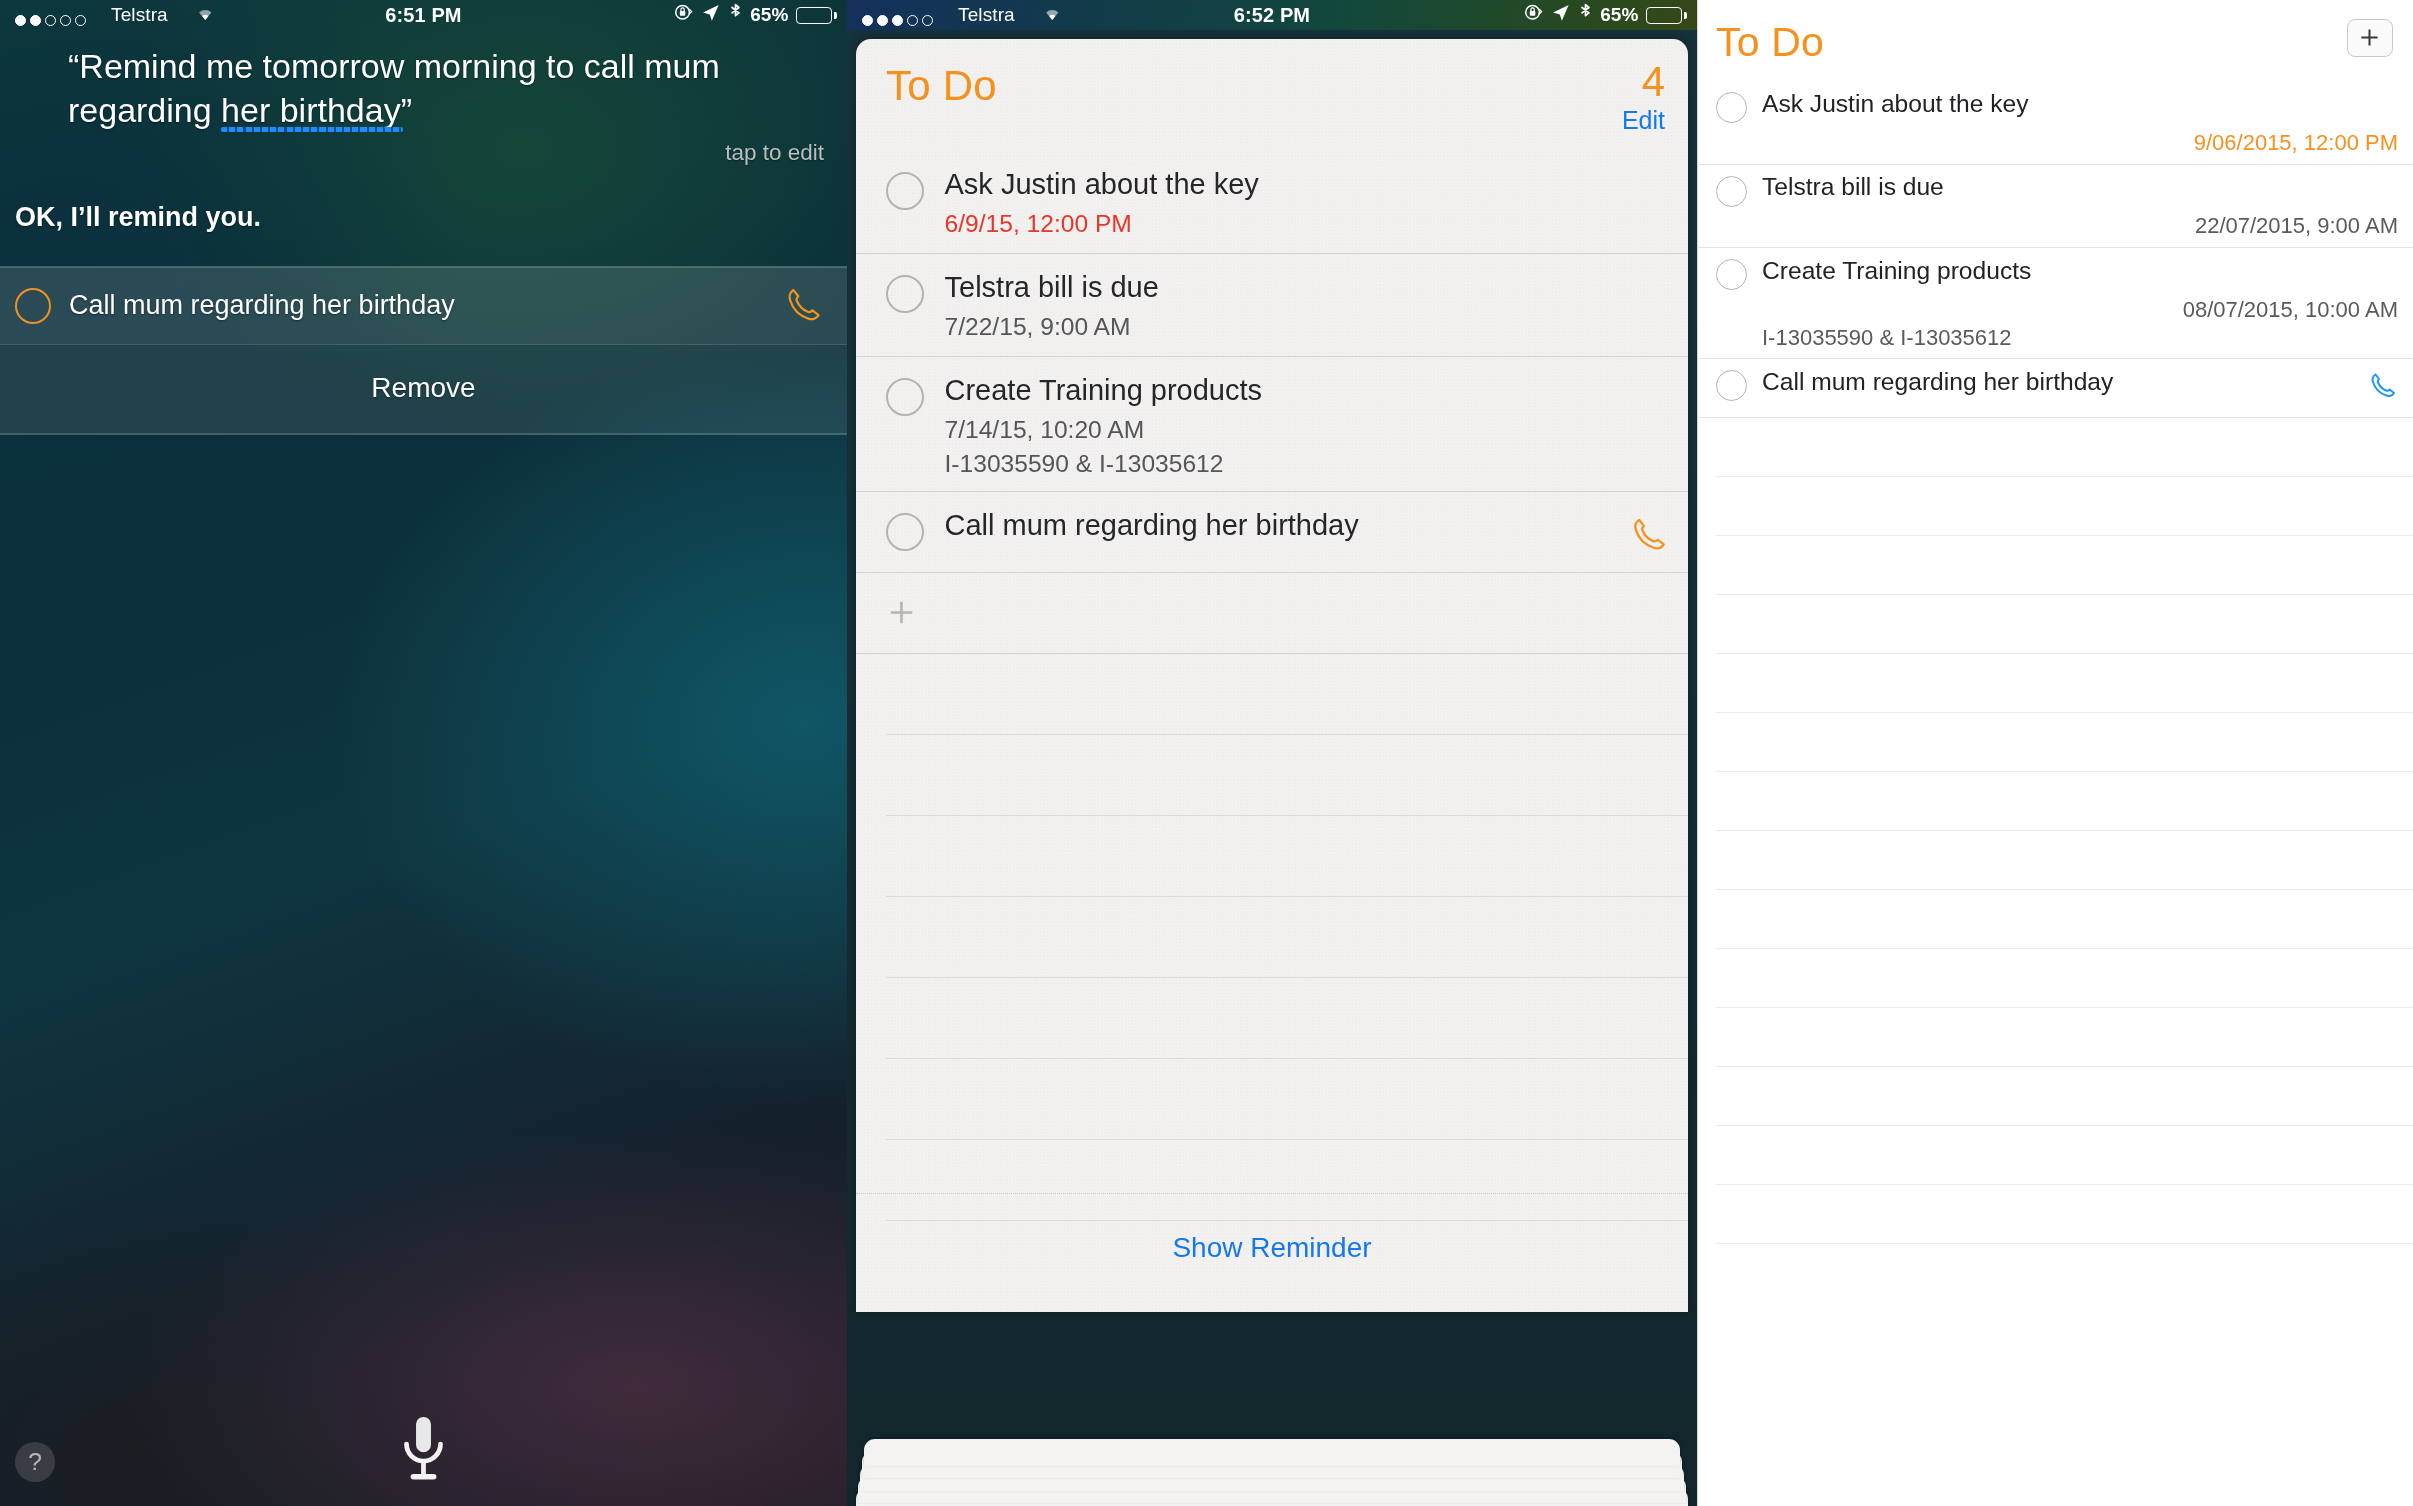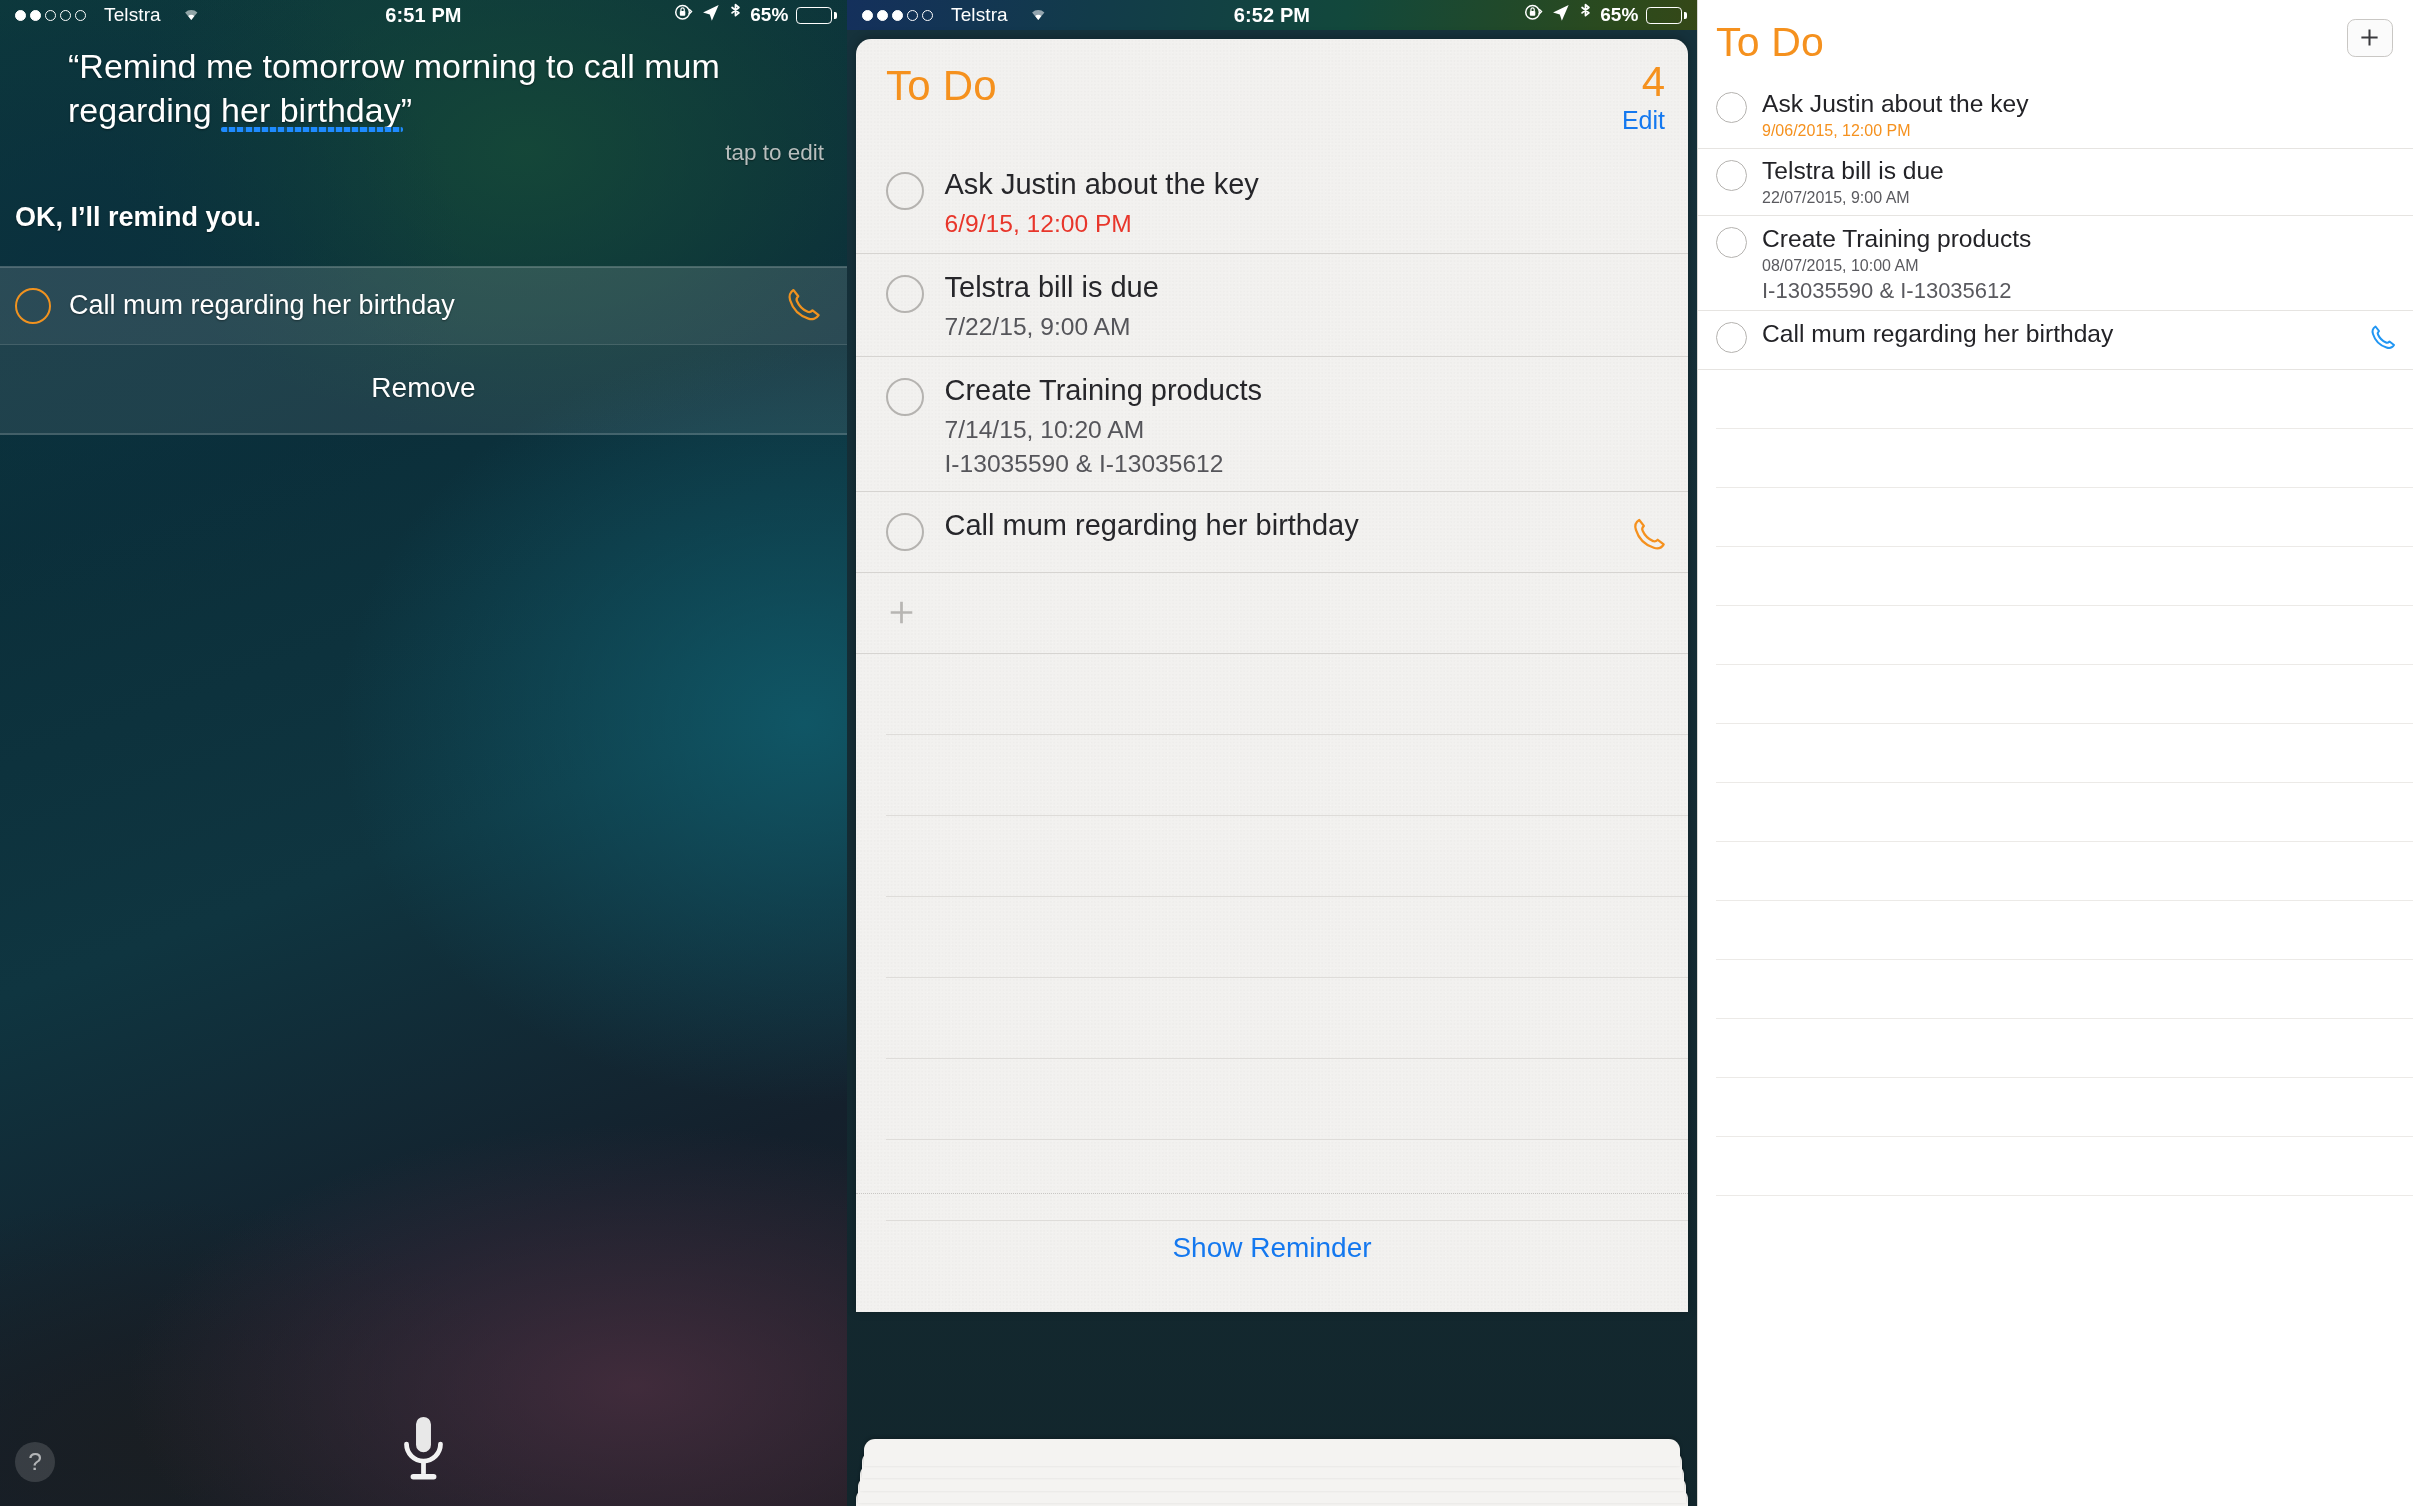--- a/index.html
+++ b/index.html
@@ -24,21 +24,21 @@
       radial-gradient(ellipse 819px 423px at 75% 92%, rgba(78,48,66,.75) 0%, rgba(78,48,66,0) 62%),
       radial-gradient(ellipse 614px 382px at 18% 96%, rgba(26,30,34,.9) 0%, rgba(26,30,34,0) 65%),
       linear-gradient(160deg,#0d3a3c 0%,#0b2f3a 30%,#0f3540 55%,#14202c 78%,#1b1b22 100%);
   }
   .status-bar{
     position:relative; z-index:5;
     height:30px; display:flex; align-items:center;
     padding:0 15px; color:#fff;
     font-size:19px; letter-spacing:0.1px;
   }
-  .sb-left{ display:flex; align-items:center; gap:15px; }
+  .sb-left{ display:flex; align-items:flex-end; gap:22px; }
   .dots{ display:flex; gap:4.1px; align-items:center; }
   .dot{ width:11px; height:11px; border-radius:50%; border:1.4px solid #fff; }
   .dot.filled{ background:#fff; }
   .sb-carrier{ font-size:19px; margin-left:2.7px; }
   .wifi{ margin-left:4.8px; }
   .sb-center{ position:absolute; left:0; right:0; text-align:center; font-size:20px; font-weight:bold; pointer-events:none;}
   .sb-right{ margin-left:auto; display:flex; align-items:center; gap:7.5px; z-index:2;}
   .battery-pct{ font-size:19px; font-weight:bold; }
   .battery{ width:36px; height:17px; border:1.7px solid #fff; border-radius:4.1px; padding:1.7px; position:relative; }
   .battery:after{ content:""; position:absolute; right:-5.5px; top:4.8px; width:2.7px; height:6.8px; background:#fff; border-radius:0 2px 2px 0;}
@@ -221,21 +221,21 @@
     padding:0 15px 0 18px;
     border-bottom:1.4px solid #e6e4e1;
     min-height:59px;
   }
   .pr-circle{
     width:31px; height:31px; border-radius:50%;
     border:1.7px solid #b5b3b0; flex:0 0 31px; margin-top:11px;
   }
   .pr-body{ margin-left:15px; flex:1; padding:6.8px 0 6.8px; }
   .pr-title{ color:#232327; font-size:24.6px; font-weight:300; line-height:1.3; }
-  .pr-date{ font-size:16px; font-weight:300; margin-top:0; line-height:1.32;}
+  .pr-date{ font-size:22px; font-weight:300; margin-top:8px; line-height:1.32;text-align:right;}
   .pr-date.overdue-orange{ color:#f5911e; }
   .pr-date.normal{ color:#5a5a5f; }
   .pr-note{ color:#5a5a5f; font-size:22px; font-weight:300; margin-top:1.4px;}
   .pr-phone{ flex:0 0 auto; margin-top:11px; }
   .plain-empty{ height:59px; border-bottom:1.4px solid #eceae7; margin-left:18px; }
 </style>
 </head>
 <body>
 
 <div class="siri-panel">

